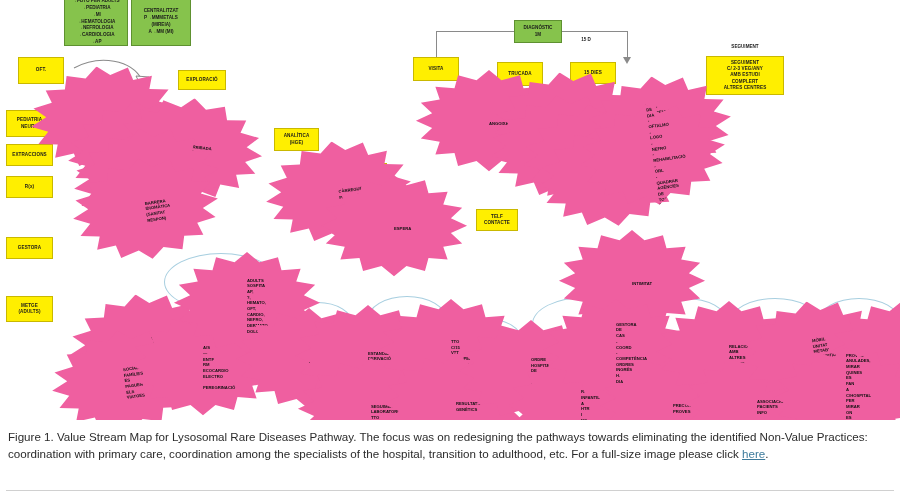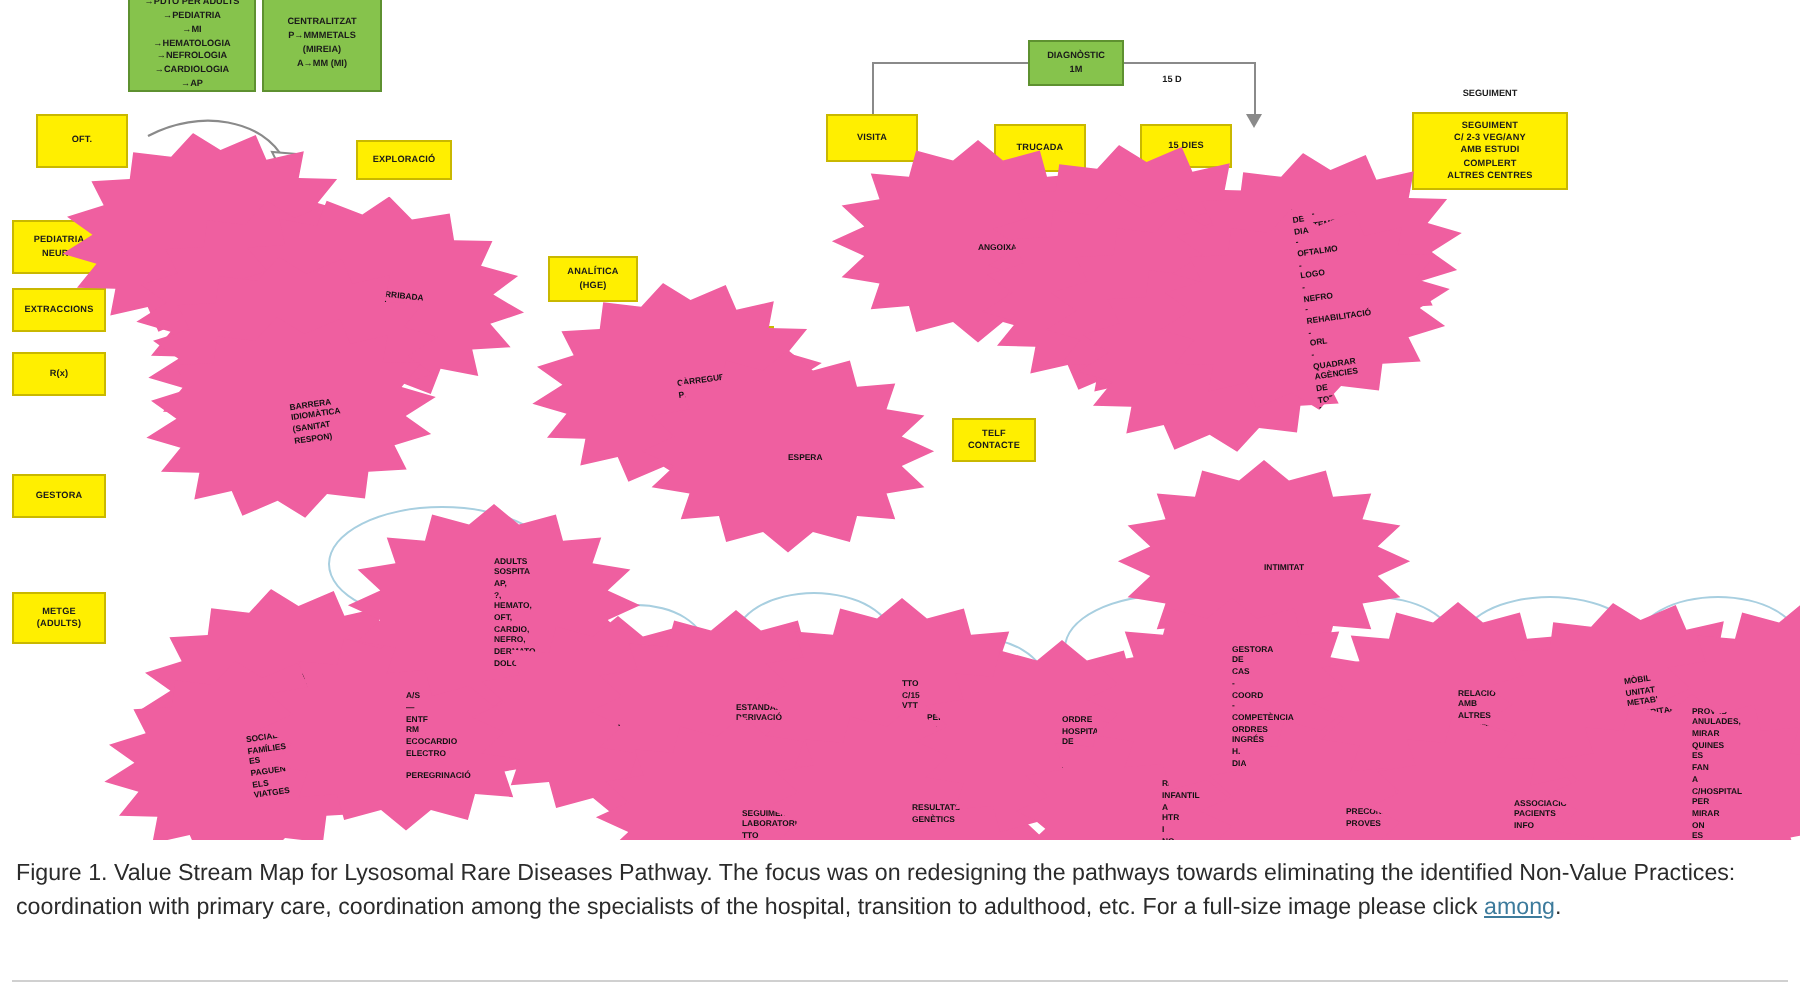--- a/index.html
+++ b/index.html
@@ -361,18 +361,18 @@
       <span class="inner" style="white-space:pre-line;">PROVES ANULADES, MIRAR
 QUINES ES FAN A C/HOSPITAL
 PER MIRAR ON ES FAN
 LES PROVES DE SEGUIMENT</span>
       </div>
 
   </div>
 
   <div id="caption">
     <div class="txt">
-      <span>Figure 1. Value Stream Map for Lysosomal Rare Diseases Pathway. The focus was on redesigning the pathways towards eliminating the identified Non-Value Practices: coordination with primary care, coordination among the specialists of the hospital, transition to adulthood, etc. For a full-size image please click </span><a href="#">among</a><span>.</span>
+      <span>Figure 1. Value Stream Map for Lysosomal Rare Diseases Pathway. The focus was on redesigning the pathways towards eliminating the identified Non-Value Practices: coordination with primary care, coordination among the specialists of the hospital, transition to adulthood, etc. For a full-size image please click </span><a href="#">here</a><span>.</span>
     </div>
   </div>
   <div id="rule"></div>
 
 </div>
 
 </body></html>

